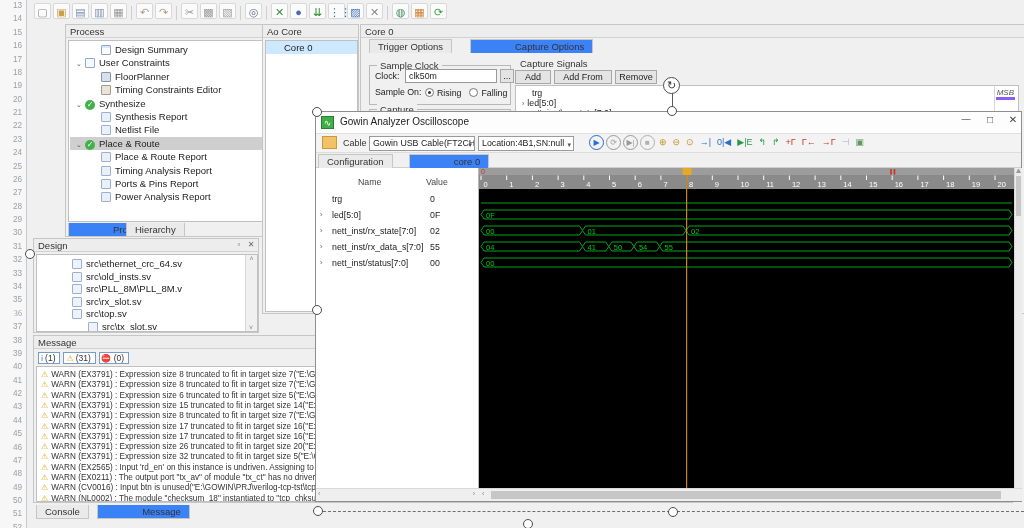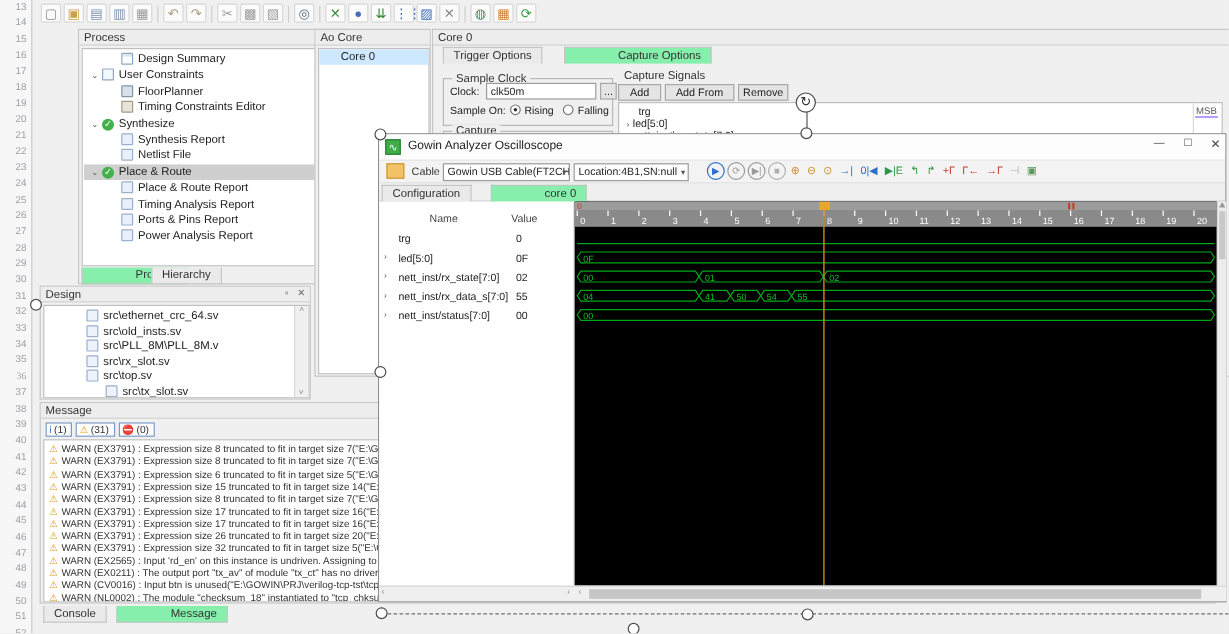--- a/index.html
+++ b/index.html
@@ -17,21 +17,21 @@
   .ic.doc{background:#fdfdfd;border:1px solid #8fa8c8;box-shadow:inset 0 2px 0 #dce6f2;}
   .ic.doc-edit{background:#f4f8ff;border:1px solid #8fa8c8;}
   .ic.floorplanner{background:#d8e0ec;border:1px solid #8a94a8;}
   .ic.timing{background:#e8e4da;border:1px solid #a89a88;}
   .ic.check{background:#43b14b;border-radius:50%;color:#fff;font-size:8px;}
   .ic.report{background:#eaf0fa;border:1px solid #9ab0cc;}
   .ic.programmer{color:#2f9e37;font-size:10px;font-weight:bold;}
   .ic.file{background:#eef3fb;border:1px solid #9ab0cc;}
   .tab{position:absolute;height:14px;line-height:13px;font-size:9.5px;padding:0 8px;color:#333;background:#eaeaea;border:1px solid #c6c6c6;border-top:none;}
   .tab.top{border-top:1px solid #c6c6c6;border-bottom:none;}
-  .tab.active{background:#86efac;padding-left:44px;}
+  .tab.active{background:#3b82f6;padding-left:44px;}
   .tbicon{display:inline-block;width:17px;height:16px;margin:1px 1px;text-align:center;line-height:16px;font-size:11px;}
   .tbsep{display:inline-block;width:1px;height:14px;background:#cfcfcf;margin:1px 3px;vertical-align:middle;}
   .grp{position:absolute;border:1px solid #b8b8b8;}
   .grp-l{position:absolute;background:#f0f0f0;padding:0 3px;font-size:9.5px;color:#333;}
   .btn{position:absolute;height:14px;line-height:12px;text-align:center;font-size:9px;background:#e4e4e4;border:1px solid #a8a8a8;color:#222;}
   .radio{display:inline-block;width:9px;height:9px;border:1px solid #777;border-radius:50%;background:#fff;margin-right:3px;vertical-align:-1px;position:relative;}
   .radio.on:after{content:"";position:absolute;left:2px;top:2px;width:3px;height:3px;border-radius:50%;background:#333;}
   .chip{display:inline-block;height:12px;line-height:11px;border:1px solid #7a9cc4;background:#fdfdfd;font-size:8.5px;padding:0 4px 0 2px;margin-right:3px;color:#333;}
   .msgrow{position:absolute;left:4px;height:11px;line-height:11px;font-family:"DejaVu Sans Mono",monospace;font-size:8.2px;color:#333;white-space:nowrap;}
   .warn-tri{color:#e7a61a;font-size:8px;margin-right:3px;}
@@ -167,21 +167,21 @@
     <div class="grp-l" style="left:16px;top:79px;">Capture</div>
 
     <div class="grp-l" style="left:156px;top:33px;">Capture Signals</div>
     <div id="cs-buttons">
         <div class="btn" style="left: 154px; top: 45px; width: 36px;">Add</div>
         <div class="btn" style="left: 193px; top: 45px; width: 58px;">Add From Trigger</div>
         <div class="btn" style="left: 254px; top: 45px; width: 42px;">Remove</div>
       </div>
     <div class="whitebox" style="left:154px;top:60px;width:504px;height:229px;">
       <div class="abs" style="right:23px;top:0;bottom:0;width:1px;background:#d8d8d8;"></div>
-      <div class="abs" style="right:3px;top:2px;font-size:8px;color:#555;border-bottom:1px solid #8b5cf6;padding:0 1px;">MSB</div>
+      <div class="abs" style="right:3px;top:2px;font-size:8px;color:#555;border-bottom:3px solid #8b5cf6;padding:0 1px;font-style:italic;">MSB</div>
       <div id="cs-items">
           <div class="csrow" style="top: 2px; padding-left: 14px;"><span>trg</span></div>
           <div class="csrow" style="top: 12px; padding-left: 4px;"><span style="font-size: 7px; color: rgb(85, 85, 85); margin-right: 3px;">›</span><span>led[5:0]</span></div>
           <div class="csrow" style="top: 22px; padding-left: 4px;"><span style="font-size: 7px; color: rgb(85, 85, 85); margin-right: 3px;">›</span><span>nett_inst\rx_state[7:0]</span></div>
         </div>
     </div>
   </div>
 
   <div class="abs panel" style="left:33px;top:335px;width:980px;height:168px;">
     <div class="panel-h">

